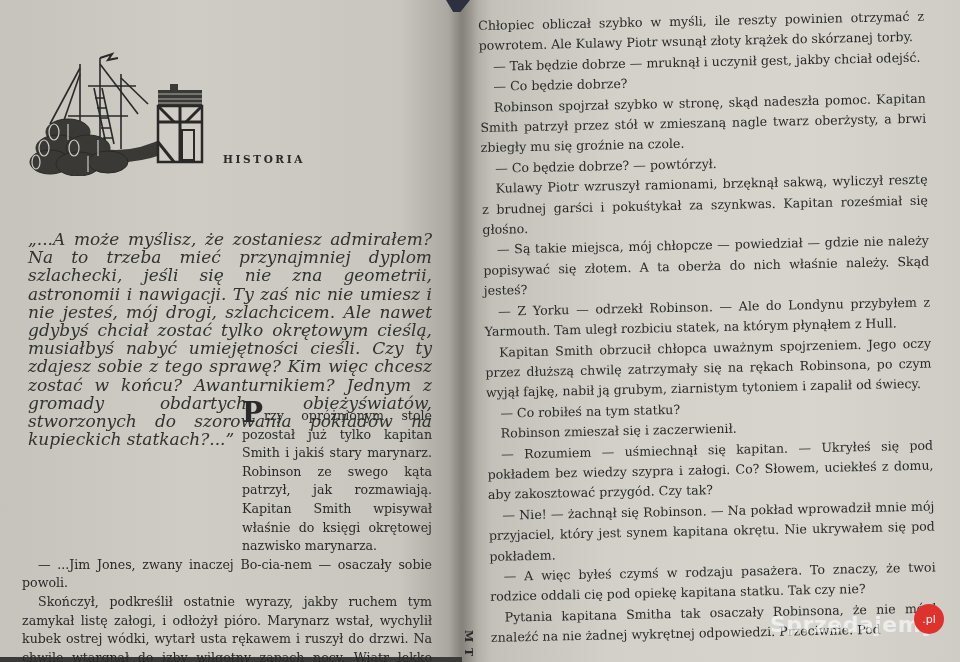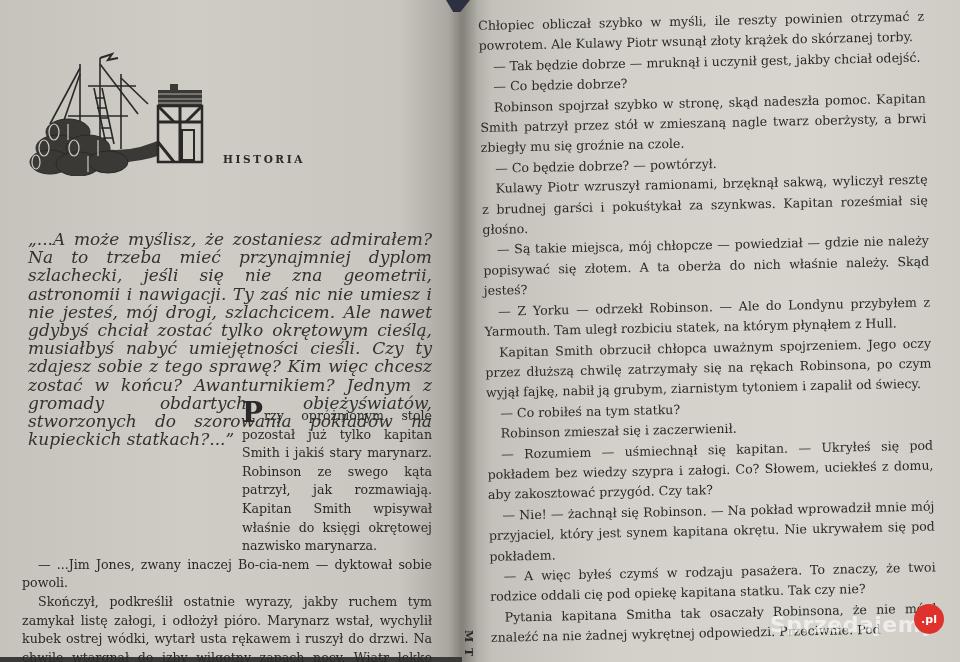--- a/index.html
+++ b/index.html
@@ -37,21 +37,21 @@
     transform: rotate(-1.2deg); transform-origin: 0 0; }
   .body-right p { margin:0; text-indent:14px; }
   .body-right p.cont { text-indent:0; }
 
   .running-mark { position:absolute; left:462px; top:630px; font-size:11px; font-weight:bold;
     writing-mode: vertical-rl; color:#2a2927; letter-spacing:1px; }
 
   .watermark { position:absolute; left:770px; top:612px; font-family:"DejaVu Sans", sans-serif;
     font-size:22px; font-weight:bold; color:rgba(255,255,255,0.6); letter-spacing:0.5px; }
   .watermark-badge { position:absolute; left:914px; top:604px; width:30px; height:30px; border-radius:50%;
-    background:#e0322d; color:#fff; font-family:"DejaVu Sans", sans-serif; font-size:11px; font-weight:bold;
+    background:#e0322d; color:#fff; font-family:"DejaVu Sans", sans-serif; font-size:11px; font-weight:normal;
     display:flex; align-items:center; justify-content:center; }
 </style>
 </head>
 <body>
 
 <div class="spread">
   <div class="page-left">
     <svg class="illustration" viewBox="0 0 180 132">
       <g fill="none" stroke="#2a2927" stroke-width="1.6">
 
@@ -111,21 +111,21 @@
     </svg>
 
     <div class="chapter-title">
       <div>HISTORIA</div>
     </div>
 
     <div class="epigraph">„...A może myślisz, że zostaniesz admirałem? Na to trzeba mieć przynajmniej dyplom szlachecki, jeśli się nie zna geometrii, astronomii i nawigacji. Ty zaś nic nie umiesz i nie jesteś, mój drogi, szlachcicem. Ale nawet gdybyś chciał zostać tylko okrętowym cieślą, musiałbyś nabyć umiejętności cieśli. Czy ty zdajesz sobie z tego sprawę? Kim więc chcesz zostać w końcu? Awanturnikiem? Jednym z gromady obdartych obieżyświatów, stworzonych do szorowania pokładów na kupieckich statkach?...”</div>
 
     <div class="body-left">
       <p class="first"><span class="dropcap">P</span><span>rzy opróżnionym stole pozostał już tylko kapitan Smith i jakiś stary marynarz. Robinson ze swego kąta patrzył, jak rozmawiają. Kapitan Smith wpisywał właśnie do księgi okrętowej nazwisko marynarza.</span></p>
-      <p>— ...Jim Jones, zwany inaczej Bo-cia-nem — dyktował sobie powoli.</p>
+      <p>— ...Jim Jones, zwany inaczej Bo-cia-nem — osaczały sobie powoli.</p>
       <p>Skończył, podkreślił ostatnie wyrazy, jakby ruchem tym zamykał listę załogi, i odłożył pióro. Marynarz wstał, wychylił kubek ostrej wódki, wytarł usta rękawem i ruszył do drzwi. Na chwilę wtargnął do izby wilgotny zapach nocy. Wiatr lekko stuknął okiennicami i zegar wydzwonił północ.</p>
 
     </div>
   </div>
 
   <div class="page-right"></div>
   <div class="gutter-shadow"></div>
   <div class="top-dark"></div>
 
   <div class="body-right">

